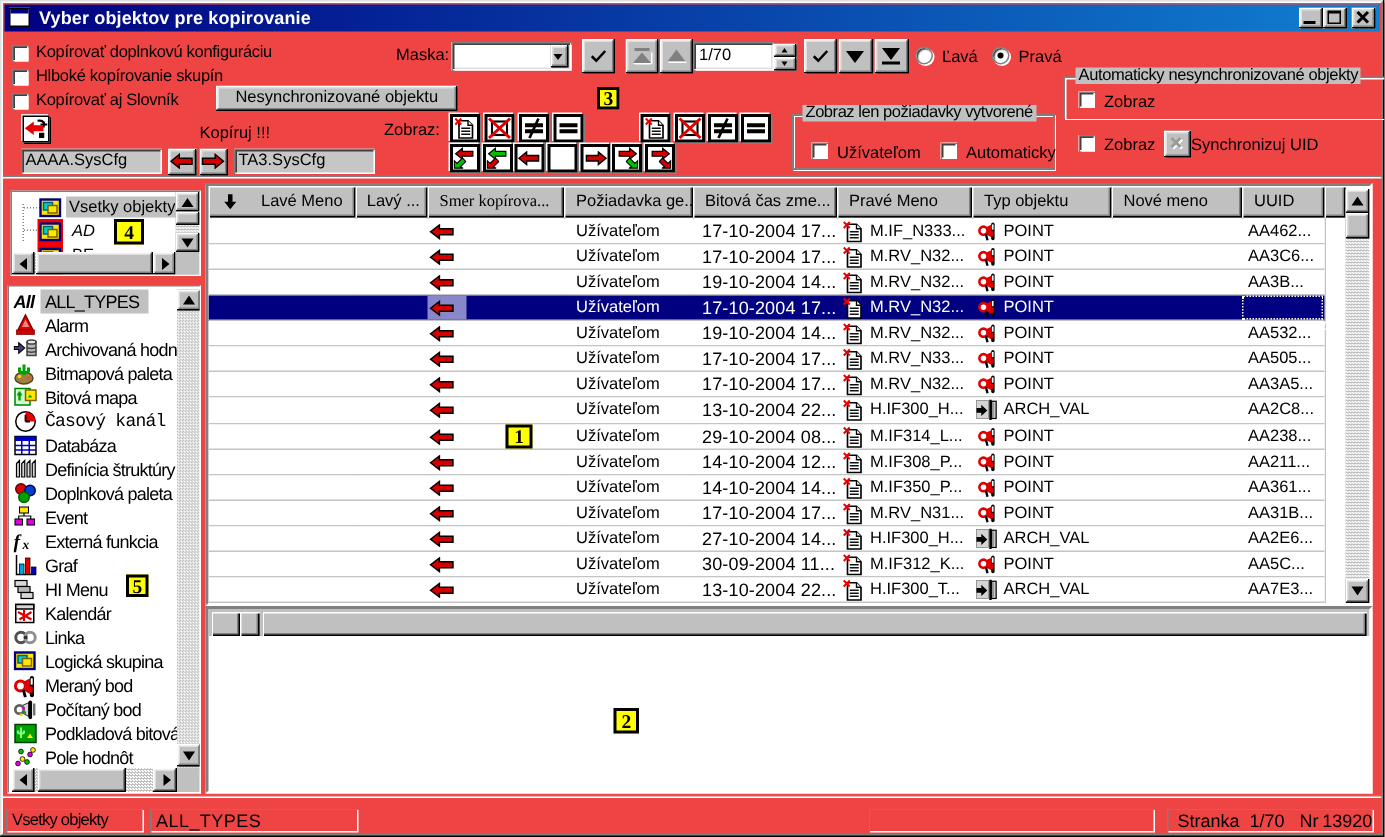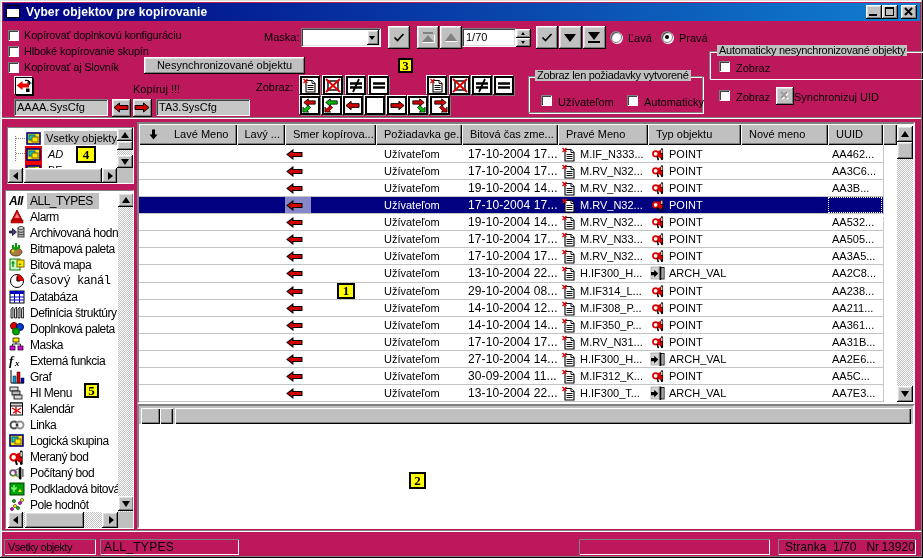--- a/index.html
+++ b/index.html
@@ -1,16 +1,16 @@
 <!DOCTYPE html>
 <html><head><meta charset="utf-8">
 <style>
 html,body{margin:0;padding:0;background:#c0c0c0;}
 *{box-sizing:border-box;}
-#w{position:relative;width:923px;height:558px;background:#be185d;
+#w{position:relative;width:923px;height:558px;background:#ef4444;
    font-family:"Liberation Sans",sans-serif;font-size:11px;color:#000;
    box-shadow:inset -1px -1px 0 #000, inset 1px 1px 0 #dfdfdf, inset -2px -2px 0 #808080, inset 2px 2px 0 #fff;
    overflow:hidden;}
 .a{position:absolute;}
 .btn{position:absolute;background:#c0c0c0;
   box-shadow:inset -1px -1px 0 #000, inset 1px 1px 0 #fff, inset -2px -2px 0 #808080, inset 2px 2px 0 #dfdfdf;}
 .ed{position:absolute;background:#fff;
   box-shadow:inset 1px 1px 0 #808080, inset -1px -1px 0 #fff, inset 2px 2px 0 #404040, inset -2px -2px 0 #dfdfdf;}
 .edg{position:absolute;background:#c6c6c6;line-height:16px;padding-left:3px;
   box-shadow:inset 1px 1px 0 #808080, inset -1px -1px 0 #fff, inset 2px 2px 0 #404040;}
@@ -400,21 +400,21 @@
         <circle cx="11" cy="6" r="3.5" fill="#0040d0" stroke="#006"></circle>
         <circle cx="7" cy="10.5" r="3.5" fill="#00a000" stroke="#060"></circle>
       </svg>
  <div class="a" style="left:24px;top:131px;white-space:nowrap;">Doplnková paleta</div>
  <svg style="left:3px;top:146px;" width="16" height="16" viewBox="0 0 16 16">
         <rect x="4" y="1" width="6" height="4" fill="#ffe800" stroke="#000" stroke-width="0.7"></rect>
         <rect x="1" y="9" width="5" height="4" fill="#e000e0" stroke="#000" stroke-width="0.7"></rect>
         <rect x="9" y="9" width="5" height="4" fill="#e000e0" stroke="#000" stroke-width="0.7"></rect>
         <path d="M7 5 V7 M3.5 9 V7 H11.5 V9" stroke="#000" fill="none" stroke-width="0.8"></path>
       </svg>
- <div class="a" style="left:24px;top:147px;white-space:nowrap;">Maska</div>
+ <div class="a" style="left:24px;top:147px;white-space:nowrap;">Event</div>
  <svg style="left:3px;top:162px;" width="16" height="16" viewBox="0 0 16 16">
         <text x="0" y="12" font-family="Liberation Serif" font-size="13" font-weight="bold" font-style="italic" fill="#000">f</text>
         <text x="6" y="13" font-family="Liberation Serif" font-size="9" font-weight="bold" font-style="italic" fill="#000">x</text>
       </svg>
  <div class="a" style="left:24px;top:163px;white-space:nowrap;">Externá funkcia</div>
  <svg style="left:3px;top:178px;" width="16" height="16" viewBox="0 0 16 16">
         <path d="M2 1 V14 H15" stroke="#000" fill="none"></path>
         <rect x="4" y="7" width="3" height="7" fill="#00a0e0" stroke="#000" stroke-width="0.5"></rect>
         <rect x="8" y="3" width="3" height="11" fill="#e00000" stroke="#000" stroke-width="0.5"></rect>
         <rect x="12" y="9" width="3" height="5" fill="#0000c0" stroke="#000" stroke-width="0.5"></rect>
@@ -496,21 +496,21 @@
 </div>
 
 <div class="a" style="left:137px;top:122px;width:778px;height:282px;border:2px solid;border-color:#808080 #fff #fff #808080;background:#fff;overflow:hidden;">
 <div class="hcell" style="left:0px;top:0px;width:97.5px;height:21px;">
         <svg style="left:10px;top:5px;" width="9" height="11" viewBox="0 0 9 11">
           <path d="M3 0.5 H6 V5.5 H8.5 L4.5 10.5 L0.5 5.5 H3 Z" fill="#000"></path>
         </svg>
         <span class="a" style="left:35px;top:0px;">Lavé Meno</span>
       </div>
 <div class="hcell" style="left:97.5px;top:0px;width:48.5px;height:21px;padding-left:8px;">Lavý ...</div>
-<div class="hcell" style="left:146px;top:0px;width:91px;height:21px;padding-left:8px;">Smer kopírova...</div>
+<div class="hcell" style="left:146px;top:0px;width:91px;height:21px;padding-left:8px;font-family:Liberation Serif, serif;">Smer kopírova...</div>
 <div class="hcell" style="left:237px;top:0px;width:86px;height:21px;padding-left:8px;">Požiadavka ge...</div>
 <div class="hcell" style="left:323px;top:0px;width:96px;height:21px;padding-left:8px;">Bitová čas zme...</div>
 <div class="hcell" style="left:419px;top:0px;width:90px;height:21px;padding-left:8px;">Pravé Meno</div>
 <div class="hcell" style="left:509px;top:0px;width:93px;height:21px;padding-left:8px;">Typ objektu</div>
 <div class="hcell" style="left:602px;top:0px;width:87px;height:21px;padding-left:8px;">Nové meno</div>
 <div class="hcell" style="left:689px;top:0px;width:55px;height:21px;padding-left:8px;">UUID</div>
 <div class="hcell" style="left:744px;top:0px;width:14px;height:21px;padding-left:8px;"></div>
 <div class="a" style="left:97.5px;top:21px;width:1px;height:257px;background:#c4c4c4;"></div>
 <div class="a" style="left:146px;top:21px;width:1px;height:257px;background:#c4c4c4;"></div>
 <div class="a" style="left:237px;top:21px;width:1px;height:257px;background:#c4c4c4;"></div>

